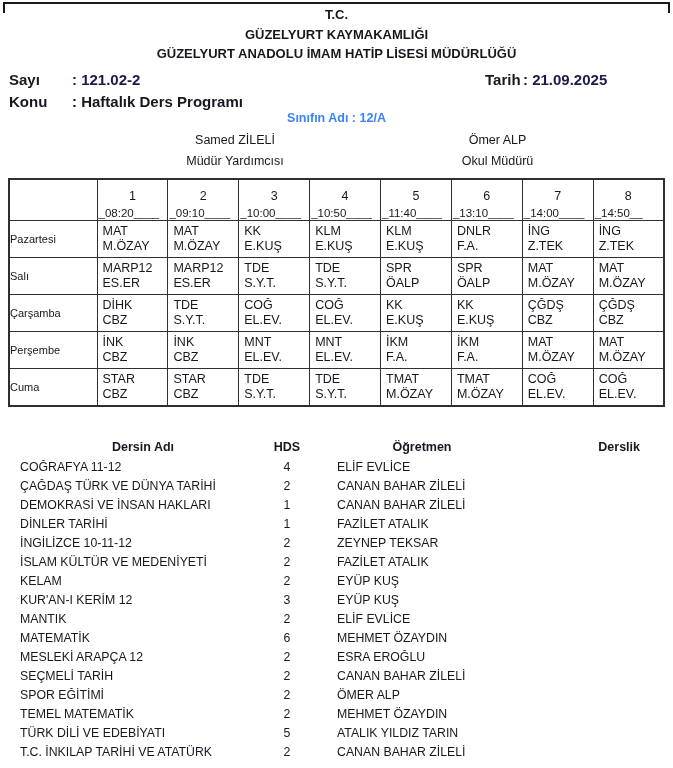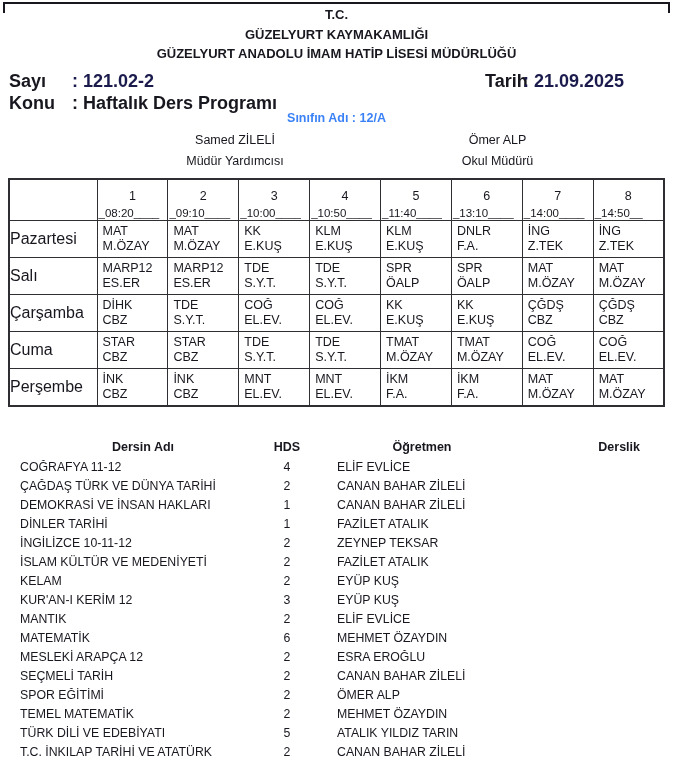--- a/index.html
+++ b/index.html
@@ -6,21 +6,21 @@
   body{
     width:673px;height:768px;position:relative;background:#ffffff;
     font-family:"Liberation Sans", sans-serif;color:#17171f;overflow:hidden;
   }
   
   .top-frame{
     position:absolute;top:2px;left:3px;right:3px;height:9px;
     border-top:2px solid #17171f;border-left:2px solid #17171f;border-right:2px solid #17171f;
   }
   .doc-header{position:absolute;top:5px;left:0;width:100%;text-align:center;font-weight:bold;font-size:13px;line-height:19.5px;}
-  .meta-row{position:absolute;font-weight:bold;font-size:18px;}
+  .meta-row{position:absolute;font-weight:bold;font-size:15px;}
   .meta-sayi{top:71px;left:9px;}
   .meta-konu{top:93px;left:9px;}
   .meta-tarih{top:71px;left:485px;}
   .meta-label{display:inline-block;width:63px;}
   .meta-label-sm{display:inline-block;width:38px;}
   .meta-value{color:#1a1a4d;}
   .meta-value-plain{color:#17171f;}
   .class-line{position:absolute;top:111px;left:0;width:100%;text-align:center;font-weight:bold;font-size:12.5px;color:#3b82f6;}
   .signer{position:absolute;text-align:center;font-size:12.5px;line-height:21px;}
   .signer-left{top:130px;left:95px;width:280px;}
@@ -30,21 +30,21 @@
   .timetable{
     position:absolute;top:178px;left:8px;width:657px;
     border-collapse:collapse;table-layout:fixed;font-size:12.5px;
   }
   .timetable th,.timetable td{border:1px solid #2e2e33;padding:0;font-weight:normal;}
   .timetable{border:2px solid #2e2e33;}
   .corner-th{width:88px;}
   .period-th{height:40px;vertical-align:bottom;}
   .pnum{text-align:center;font-size:12.5px;padding-bottom:4px;}
   .ptime{text-align:left;font-size:11.5px;padding:0 0 1px 1px;white-space:nowrap;overflow:hidden;}
-  .day-th{text-align:left;padding-left:7px;font-size:16px;height:36px;}
+  .day-th{text-align:left;padding-left:7px;font-size:11px;height:36px;}
   .lesson-cell{height:36px;vertical-align:middle;}
   .lcode,.lteacher{padding-left:5px;line-height:15px;font-size:12.5px;white-space:nowrap;overflow:hidden;}
 
   
   .course-section{position:absolute;top:437px;left:0;width:673px;}
   .course-headers{display:grid;grid-template-columns:270px 34px 236px 100px;font-weight:bold;font-size:12.5px;height:20px;align-items:center;}
   .ch-name{text-align:center;padding-left:16px;}
   .ch-hds{text-align:center;}
   .ch-teacher{text-align:center;}
   .ch-room{text-align:right;}
@@ -238,20 +238,55 @@
         <td class="lesson-cell">
           <div class="lcode">ÇĞDŞ</div>
           <div class="lteacher">CBZ</div>
         </td>
         <td class="lesson-cell">
           <div class="lcode">ÇĞDŞ</div>
           <div class="lteacher">CBZ</div>
         </td>
       </tr>
       <tr>
+        <th class="day-th">Perşembe</th>
+        <td class="lesson-cell">
+          <div class="lcode">İNK</div>
+          <div class="lteacher">CBZ</div>
+        </td>
+        <td class="lesson-cell">
+          <div class="lcode">İNK</div>
+          <div class="lteacher">CBZ</div>
+        </td>
+        <td class="lesson-cell">
+          <div class="lcode">MNT</div>
+          <div class="lteacher">EL.EV.</div>
+        </td>
+        <td class="lesson-cell">
+          <div class="lcode">MNT</div>
+          <div class="lteacher">EL.EV.</div>
+        </td>
+        <td class="lesson-cell">
+          <div class="lcode">İKM</div>
+          <div class="lteacher">F.A.</div>
+        </td>
+        <td class="lesson-cell">
+          <div class="lcode">İKM</div>
+          <div class="lteacher">F.A.</div>
+        </td>
+        <td class="lesson-cell">
+          <div class="lcode">MAT</div>
+          <div class="lteacher">M.ÖZAY</div>
+        </td>
+        <td class="lesson-cell">
+          <div class="lcode">MAT</div>
+          <div class="lteacher">M.ÖZAY</div>
+        </td>
+      </tr>
+      <tr>
         <th class="day-th">Cuma</th>
         <td class="lesson-cell">
           <div class="lcode">STAR</div>
           <div class="lteacher">CBZ</div>
         </td>
         <td class="lesson-cell">
           <div class="lcode">STAR</div>
           <div class="lteacher">CBZ</div>
         </td>
         <td class="lesson-cell">
@@ -270,55 +305,20 @@
           <div class="lcode">TMAT</div>
           <div class="lteacher">M.ÖZAY</div>
         </td>
         <td class="lesson-cell">
           <div class="lcode">COĞ</div>
           <div class="lteacher">EL.EV.</div>
         </td>
         <td class="lesson-cell">
           <div class="lcode">COĞ</div>
           <div class="lteacher">EL.EV.</div>
-        </td>
-      </tr>
-      <tr>
-        <th class="day-th">Perşembe</th>
-        <td class="lesson-cell">
-          <div class="lcode">İNK</div>
-          <div class="lteacher">CBZ</div>
-        </td>
-        <td class="lesson-cell">
-          <div class="lcode">İNK</div>
-          <div class="lteacher">CBZ</div>
-        </td>
-        <td class="lesson-cell">
-          <div class="lcode">MNT</div>
-          <div class="lteacher">EL.EV.</div>
-        </td>
-        <td class="lesson-cell">
-          <div class="lcode">MNT</div>
-          <div class="lteacher">EL.EV.</div>
-        </td>
-        <td class="lesson-cell">
-          <div class="lcode">İKM</div>
-          <div class="lteacher">F.A.</div>
-        </td>
-        <td class="lesson-cell">
-          <div class="lcode">İKM</div>
-          <div class="lteacher">F.A.</div>
-        </td>
-        <td class="lesson-cell">
-          <div class="lcode">MAT</div>
-          <div class="lteacher">M.ÖZAY</div>
-        </td>
-        <td class="lesson-cell">
-          <div class="lcode">MAT</div>
-          <div class="lteacher">M.ÖZAY</div>
         </td>
       </tr>
     </tbody>
 </table>
 
 <div class="course-section">
   <div class="course-headers">
     <div class="ch-name">Dersin Adı</div>
     <div class="ch-hds">HDS</div>
     <div class="ch-teacher">Öğretmen</div>

